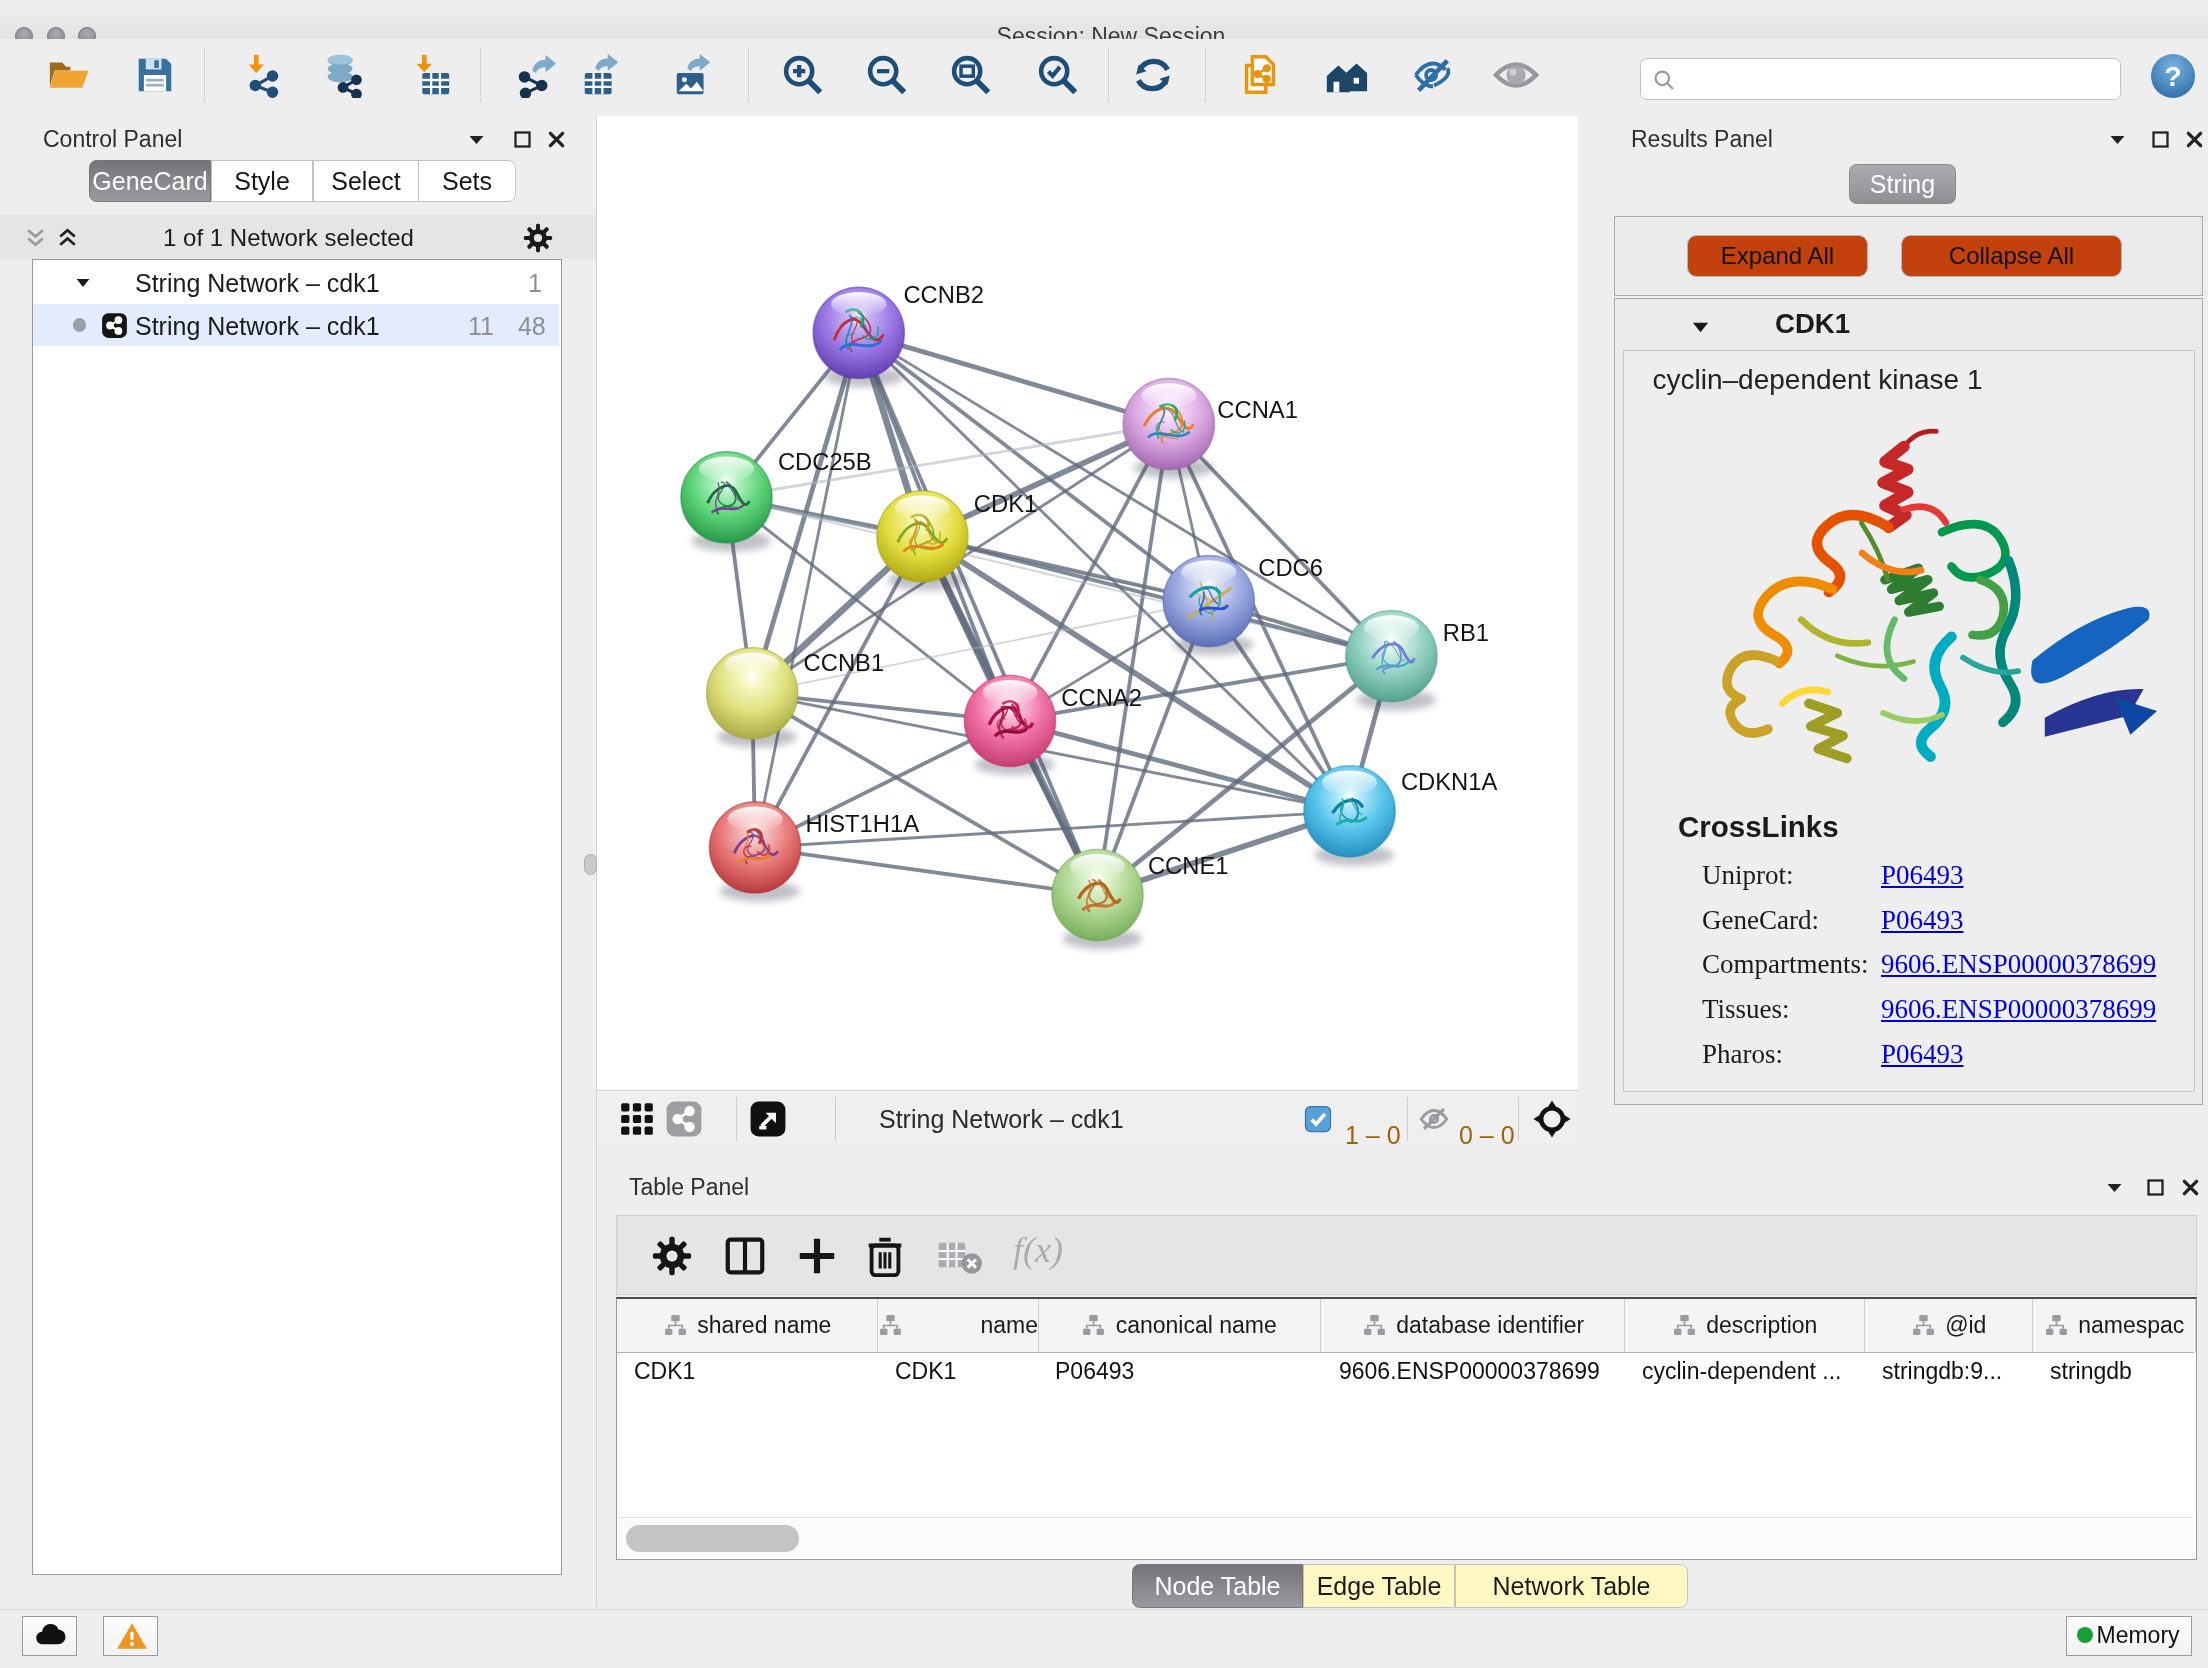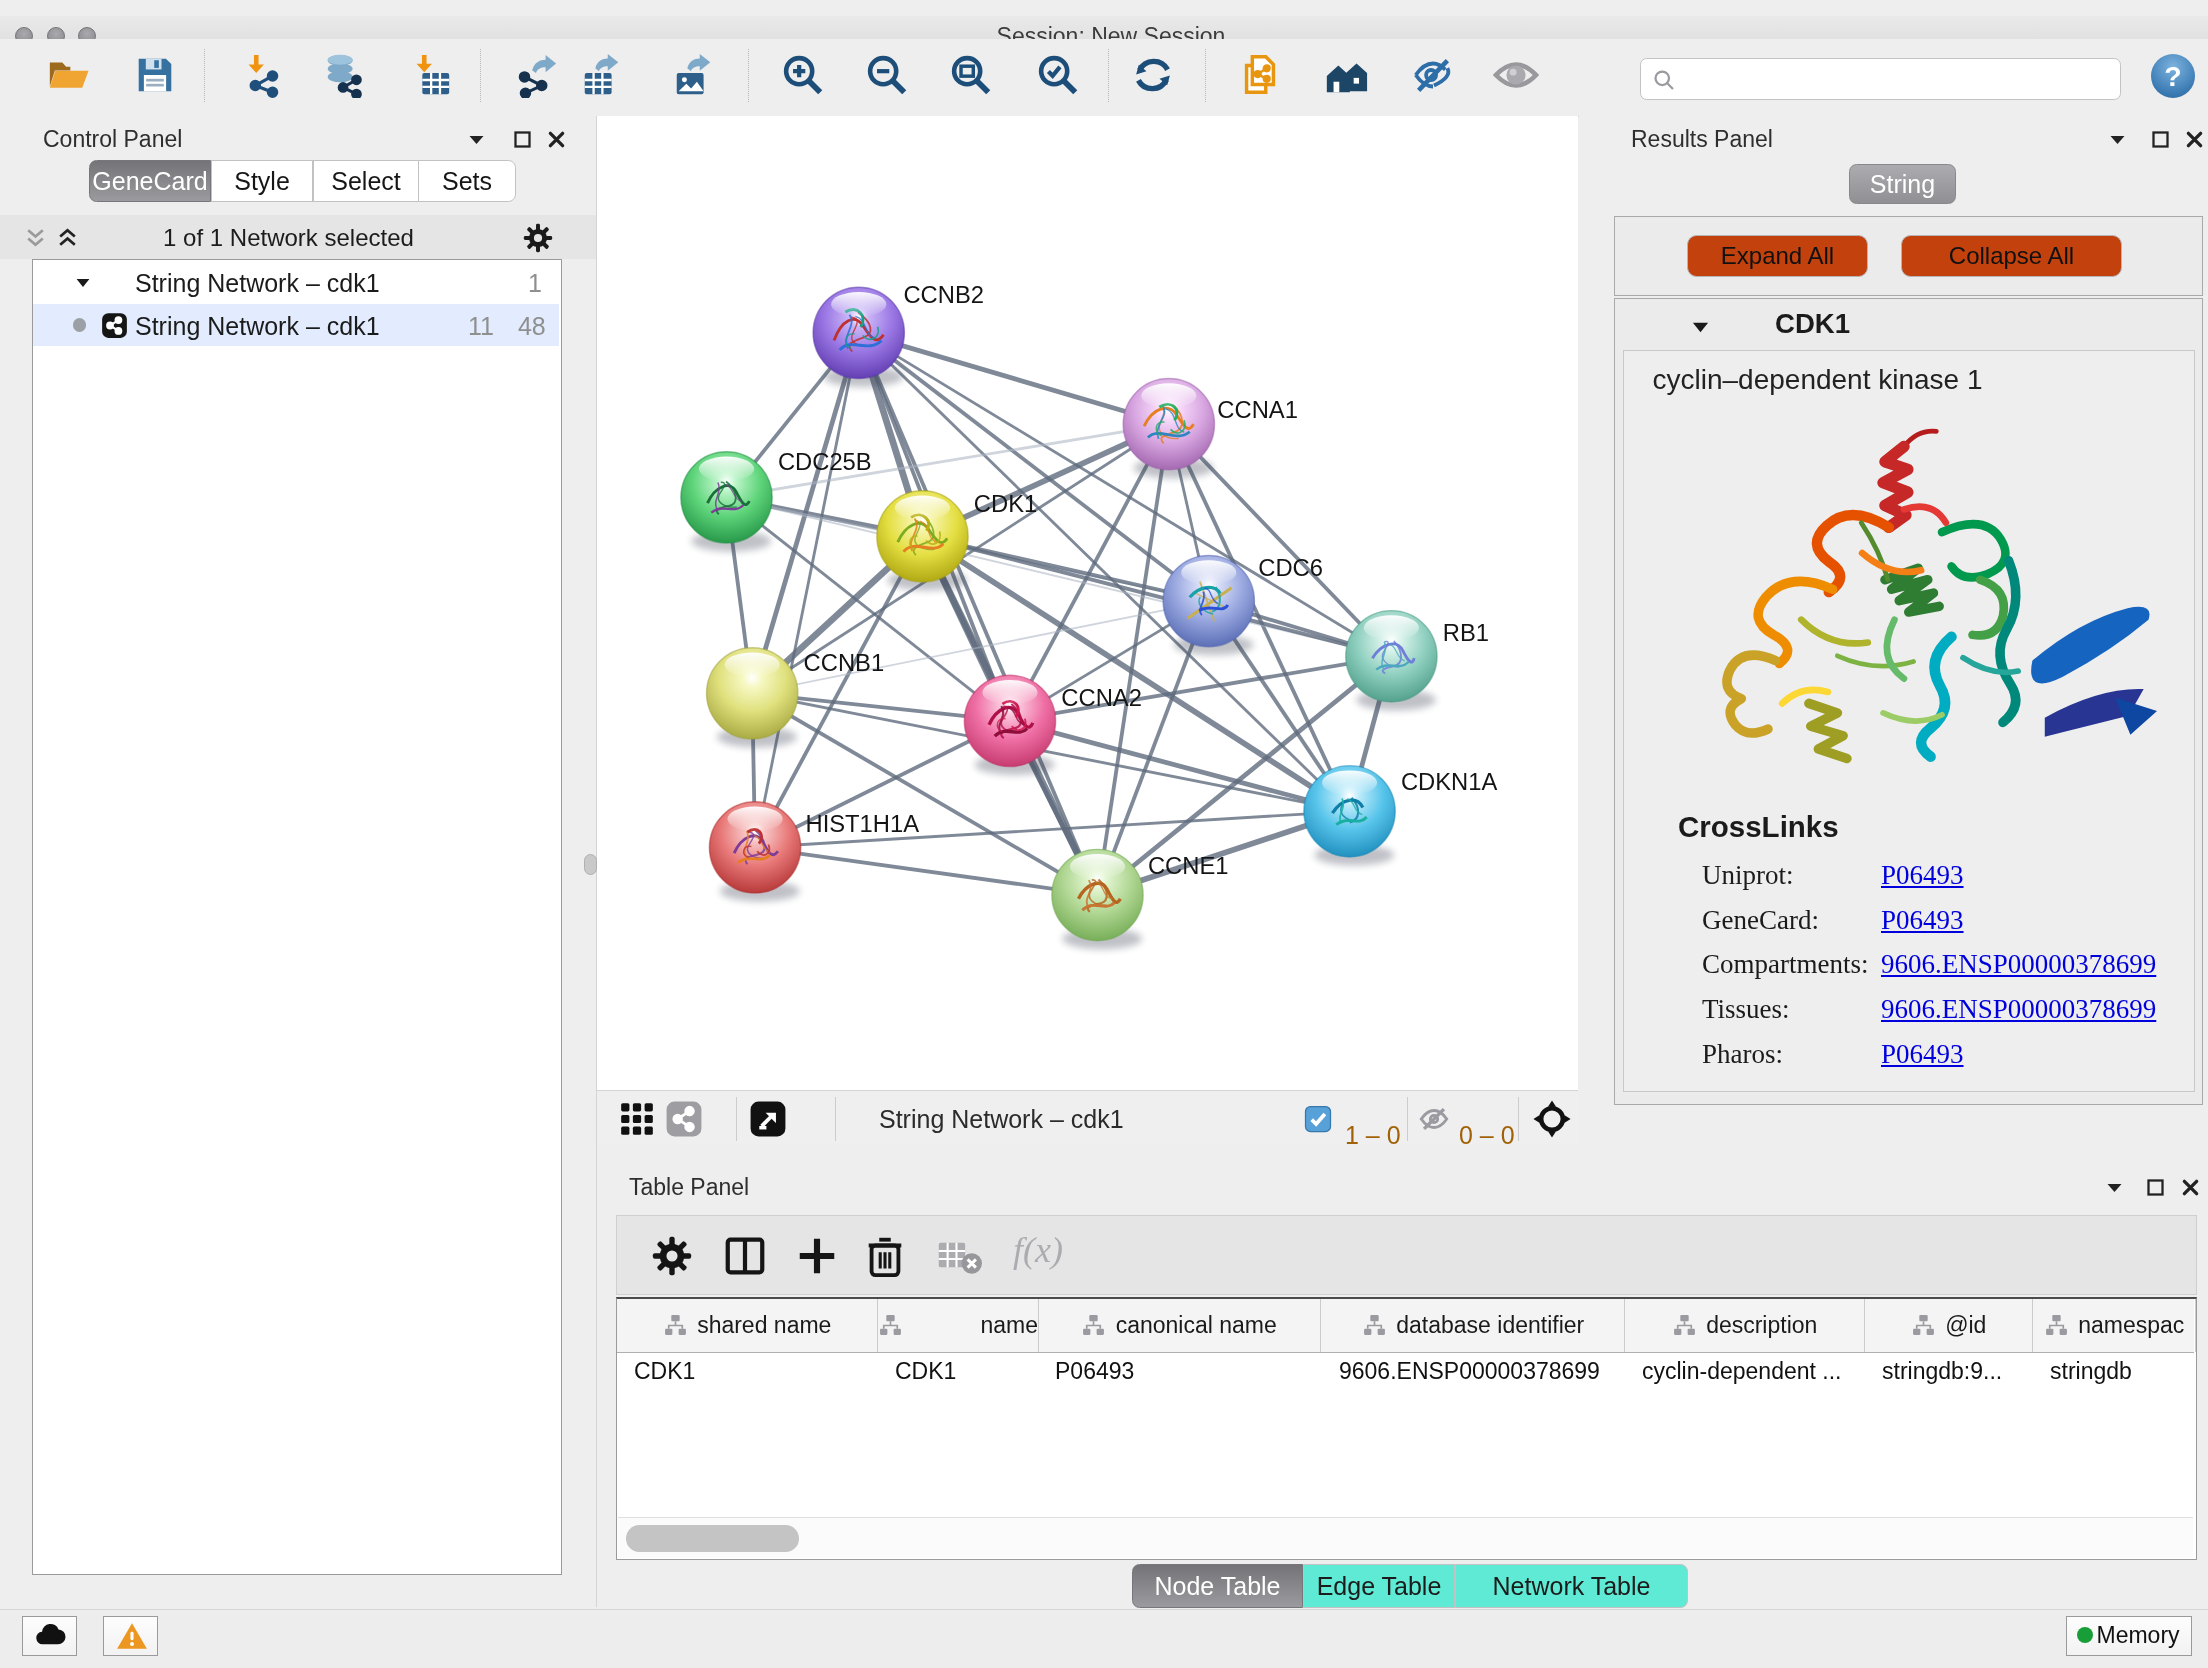--- a/index.html
+++ b/index.html
@@ -52,21 +52,21 @@
   
   #table-panel{left:597px;top:1145px;width:1611px;height:462px;background:#eeeeee;}
   #tp-toolbar{position:absolute;left:19px;top:70px;width:1581px;height:80px;background:#e5e5e5;border:1px solid #cfcfcf;box-sizing:border-box;}
   .tpicon{position:absolute;top:17px;width:46px;height:46px;}
   #tp-table{position:absolute;left:19px;top:152px;width:1581px;height:263px;background:#ffffff;border:1px solid #9a9a9a;border-top:2.9px solid #4a4a4a;box-sizing:border-box;}
   #tp-header{position:absolute;left:0;top:0;width:1577px;height:53px;background:#f4f4f4;border-bottom:1.9px solid #b0b0b0;}
   .th{position:absolute;top:0;height:53px;display:flex;align-items:center;justify-content:center;gap:9.5px;font-size:23px;color:#1a1a1a;border-right:1px solid #cccccc;box-sizing:border-box;}
   .td{position:absolute;top:59px;font-size:23px;color:#111;}
   #tp-scroll{position:absolute;left:1px;bottom:1px;width:1575px;height:40px;background:#fbfbfb;border-top:1px solid #e0e0e0;}
   #tp-thumb{position:absolute;left:7.6px;top:6.7px;width:173px;height:27px;border-radius:13.3px;background:#c4c4c4;}
-  .bottab{position:absolute;top:419px;height:44px;box-sizing:border-box;border:1px solid #c2c2c2;background:#5eead4;font-size:25px;text-align:center;line-height:42px;}
+  .bottab{position:absolute;top:419px;height:44px;box-sizing:border-box;border:1px solid #c2c2c2;background:#fef9c3;font-size:25px;text-align:center;line-height:42px;}
   .bottab.sel{background:linear-gradient(#747478,#9b9b9f);color:#fff;border-color:#77777b;}
   
   #status-bar{left:0;top:1609px;width:2208px;height:59px;background:#ededee;border-top:1px solid #d6d6d6;}
   .sbtn{position:absolute;top:5.7px;height:40px;background:linear-gradient(#fdfdfd,#f2f2f2);border:1.9px solid #9a9a9a;box-sizing:border-box;}
   #memory-button{left:2066px;width:126px;font-size:23px;color:#111;text-align:left;line-height:36px;padding-left:29.5px;}
   #memory-dot{position:absolute;left:9.5px;top:10.5px;width:16px;height:16px;border-radius:50%;background:#189e38;}
   .handle{position:absolute;background:#c9c9c9;border-radius:7.6px;border:1px solid #b0b0b0;}
 </style>
 </head>
 <body>

